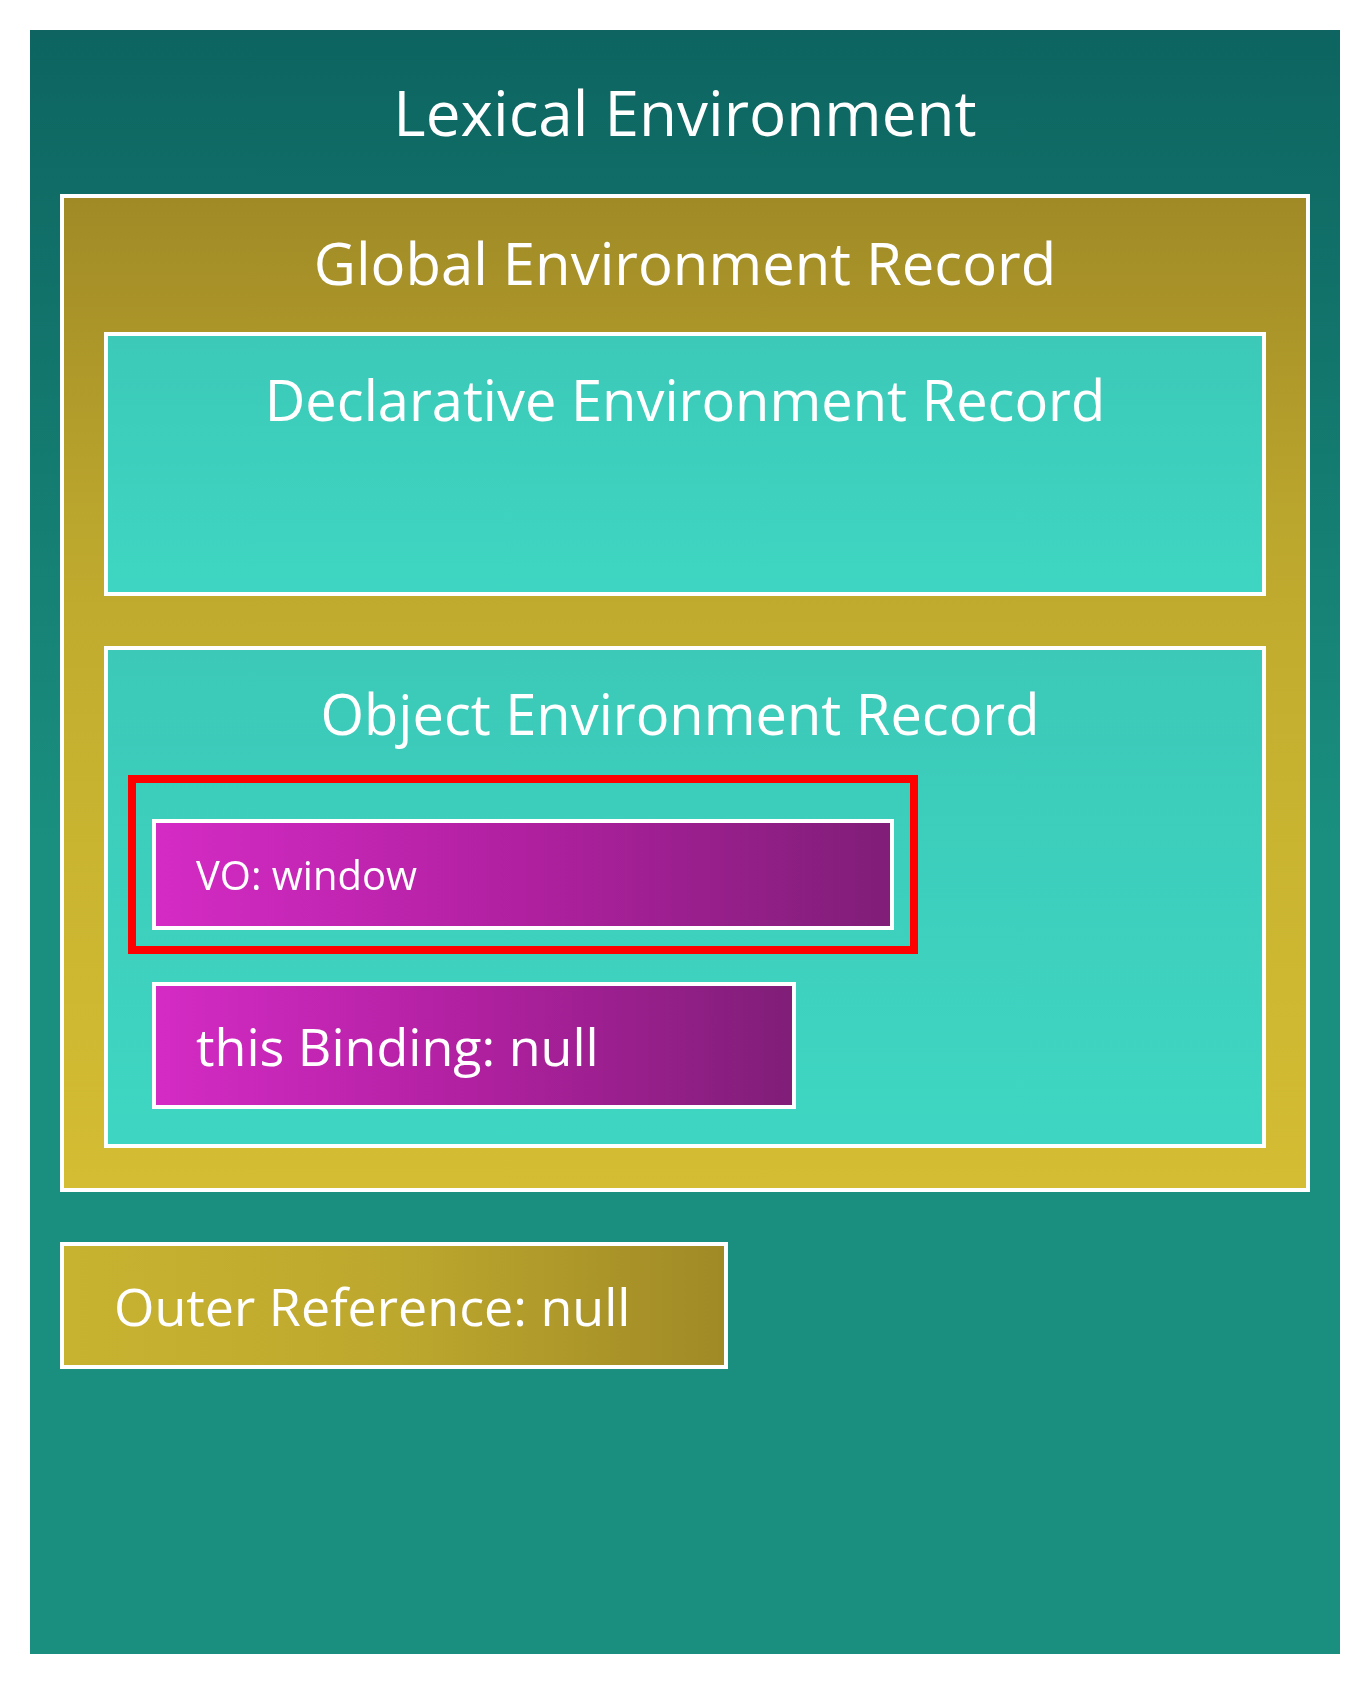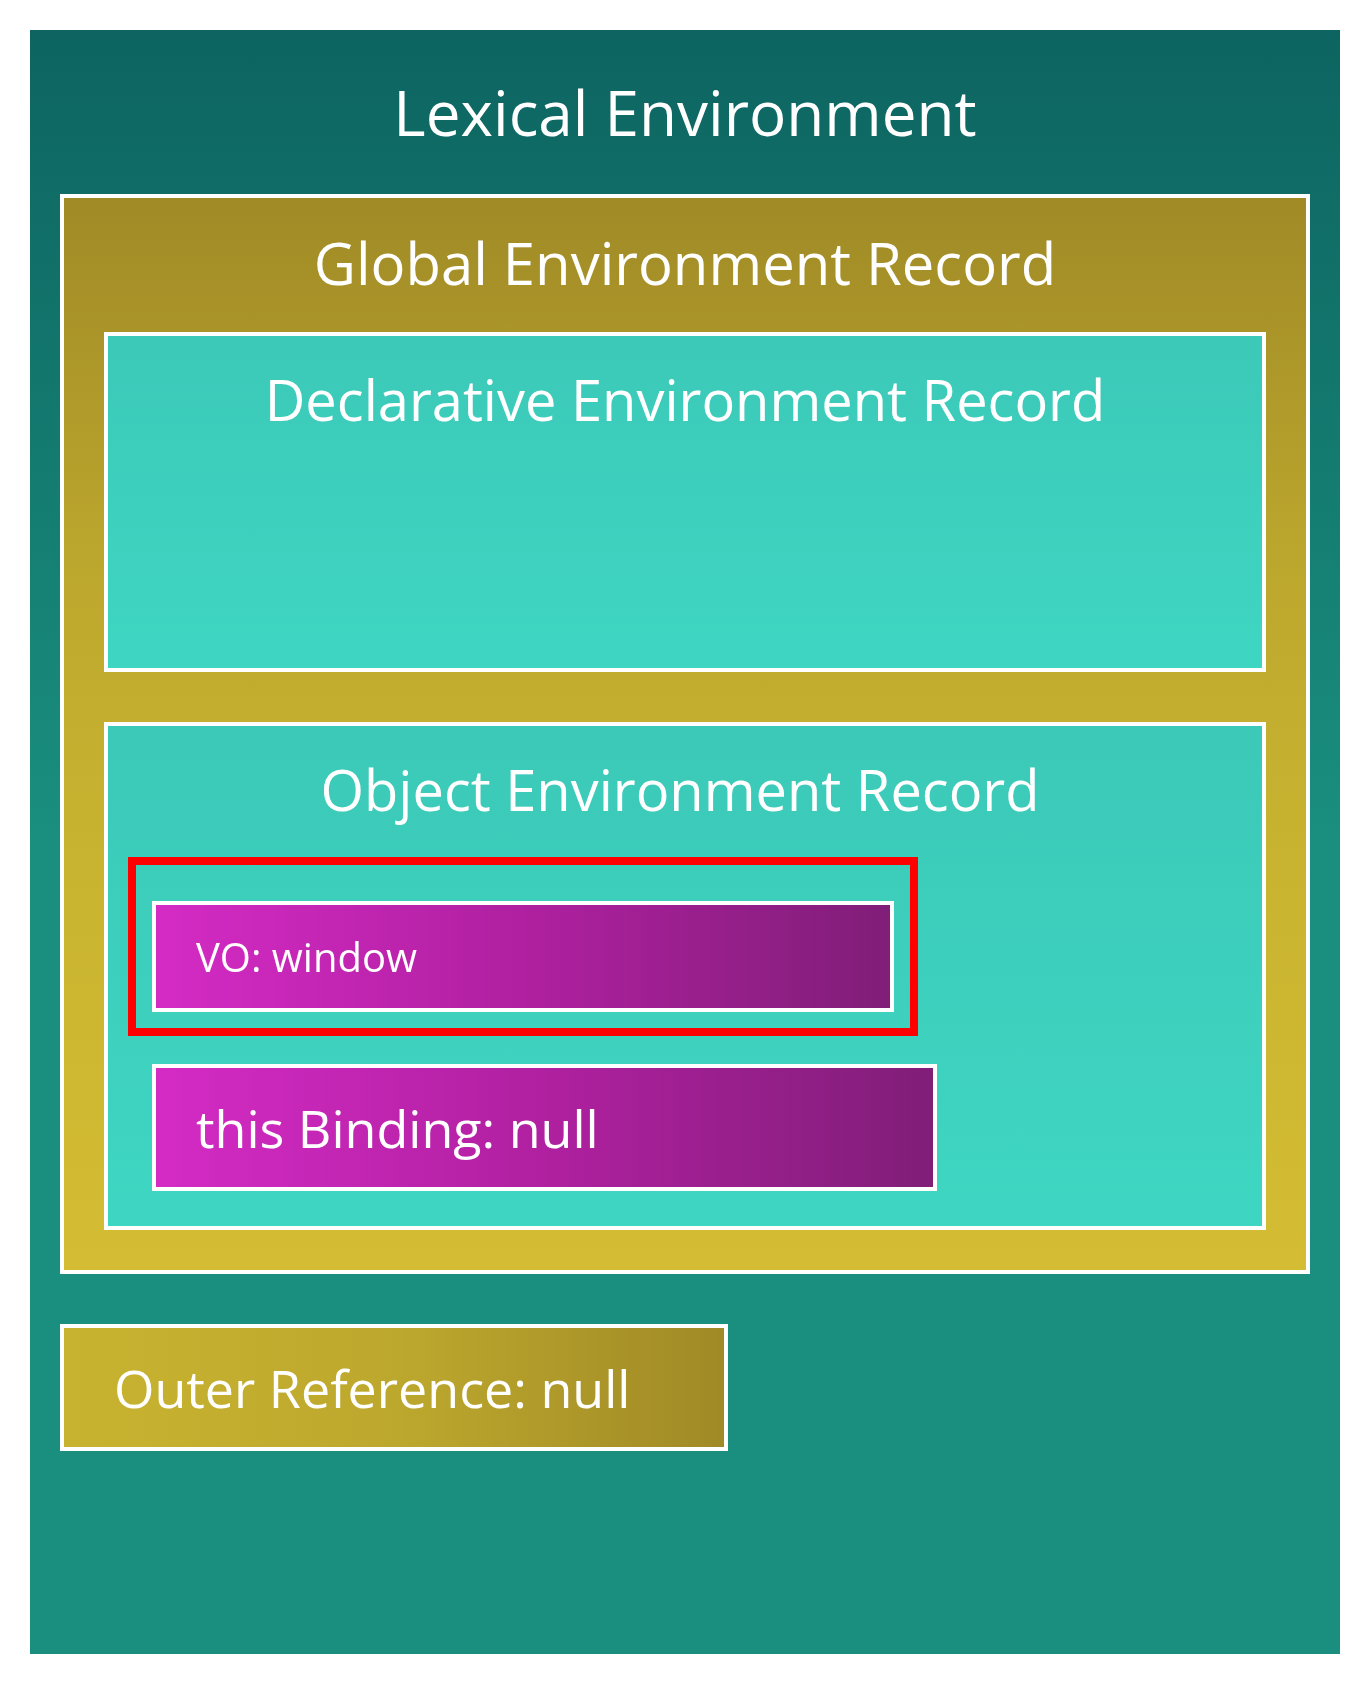--- a/index.html
+++ b/index.html
@@ -41,21 +41,21 @@
       color: #ffffff;
       font-size: 58px;
       text-align: center;
       font-weight: 400;
       margin-bottom: 30px;
       margin-top: 5px;
     }
     .declarative-env-record {
       border: 4px solid #ffffff;
       background: linear-gradient(to bottom, #3cc9b8 0%, #3ed6c2 100%);
-      height: 340px;
+      height: 264px;
       padding: 20px;
       margin-bottom: 50px;
     }
     .declarative-env-title {
       color: #ffffff;
       font-size: 56px;
       text-align: center;
       font-weight: 400;
       margin-top: 5px;
     }
@@ -64,21 +64,21 @@
       background: linear-gradient(to bottom, #3cc9b8 0%, #3ed6c2 100%);
       padding: 20px 30px 35px 20px;
       display: flex;
       flex-direction: column;
     }
     .object-env-title {
       color: #ffffff;
       font-size: 56px;
       text-align: center;
       font-weight: 400;
-      margin-bottom: 30px;
+      margin-bottom: 24px;
       margin-top: 5px;
     }
     .highlight-frame {
       border: 8px solid #ff0000;
       padding: 16px;
       width: 790px;
       margin-bottom: 28px;
     }
     .vo-box {
       border: 4px solid #ffffff;
@@ -89,21 +89,21 @@
       font-weight: 400;
       margin-top: 20px;
     }
     .this-binding-box {
       border: 4px solid #ffffff;
       background: linear-gradient(to right, #d42bc5 0%, #b020a0 50%, #801e78 100%);
       padding: 24px 40px;
       color: #ffffff;
       font-size: 52px;
       font-weight: 400;
-      width: 785px;
+      width: 644px;
       margin-left: 24px;
     }
     .outer-reference-box {
       border: 4px solid #ffffff;
       background: linear-gradient(to right, #c8b330 0%, #bda82e 50%, #a08a26 100%);
       padding: 24px 50px;
       color: #ffffff;
       font-size: 52px;
       font-weight: 400;
       width: 668px;

